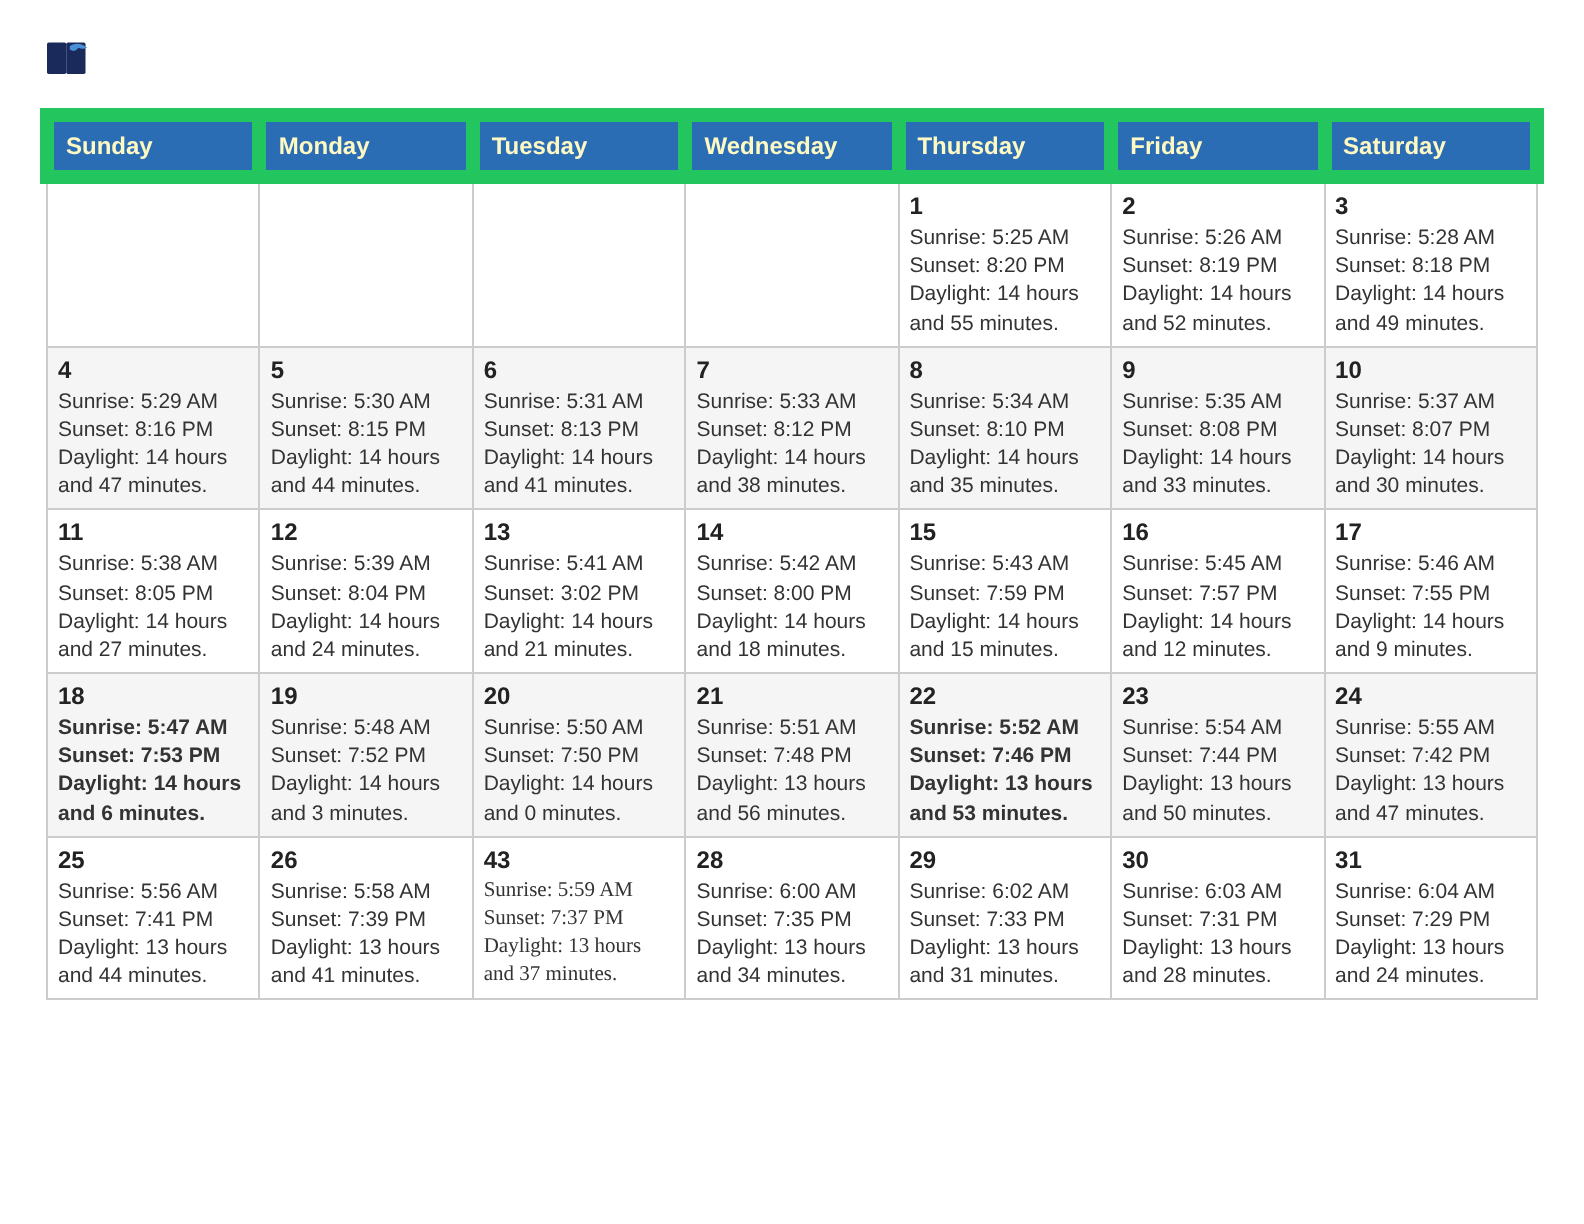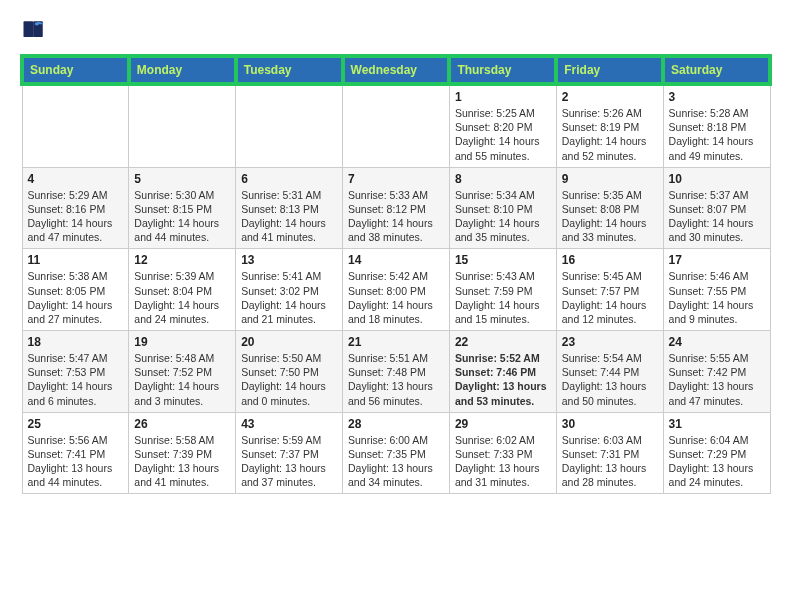--- a/index.html
+++ b/index.html
@@ -43,26 +43,26 @@
       color: #444;
       margin-top: 2px;
     }
     .calendar {
       width: 100%;
       border-collapse: collapse;
       font-size: 11px;
     }
     .calendar thead th {
       background-color: #2a6db5;
-      color: #bef264;
+      color: #fef9c3;
       text-align: left;
       padding: 5px 6px;
       font-size: 12px;
       font-weight: bold;
-      border: 4px solid #22c55e;
+      border: 7px solid #22c55e;
     }
     .calendar tbody td {
       vertical-align: top;
       border: 1px solid #ccc;
       padding: 4px 5px;
       width: calc(100% / 7);
       height: 80px;
       background: #fff;
     }
     .calendar tbody tr:nth-child(even) td {
@@ -251,21 +251,21 @@
             <div class="day-num">17</div>
             <div class="day-info" style="white-space: pre-line;">Sunrise: 5:46 AM
 Sunset: 7:55 PM
 Daylight: 14 hours
 and 9 minutes.</div>
           </td>
         </tr>
         <tr>
           <td>
             <div class="day-num">18</div>
-            <div class="day-info" style="white-space: pre-line;">Sunrise: 5:47 AM
+            <div class="day-info" style="white-space: pre-line; font-weight: bold;">Sunrise: 5:47 AM
 Sunset: 7:53 PM
 Daylight: 14 hours
 and 6 minutes.</div>
           </td>
           <td>
             <div class="day-num">19</div>
             <div class="day-info" style="white-space: pre-line;">Sunrise: 5:48 AM
 Sunset: 7:52 PM
 Daylight: 14 hours
 and 3 minutes.</div>
@@ -316,21 +316,21 @@
           </td>
           <td>
             <div class="day-num">26</div>
             <div class="day-info" style="white-space: pre-line;">Sunrise: 5:58 AM
 Sunset: 7:39 PM
 Daylight: 13 hours
 and 41 minutes.</div>
           </td>
           <td>
             <div class="day-num">43</div>
-            <div class="day-info" style="white-space: pre-line;">Sunrise: 5:59 AM
+            <div class="day-info" style="white-space: pre-line; font-family: Liberation Serif, serif;">Sunrise: 5:59 AM
 Sunset: 7:37 PM
 Daylight: 13 hours
 and 37 minutes.</div>
           </td>
           <td>
             <div class="day-num">28</div>
             <div class="day-info" style="white-space: pre-line;">Sunrise: 6:00 AM
 Sunset: 7:35 PM
 Daylight: 13 hours
 and 34 minutes.</div>

